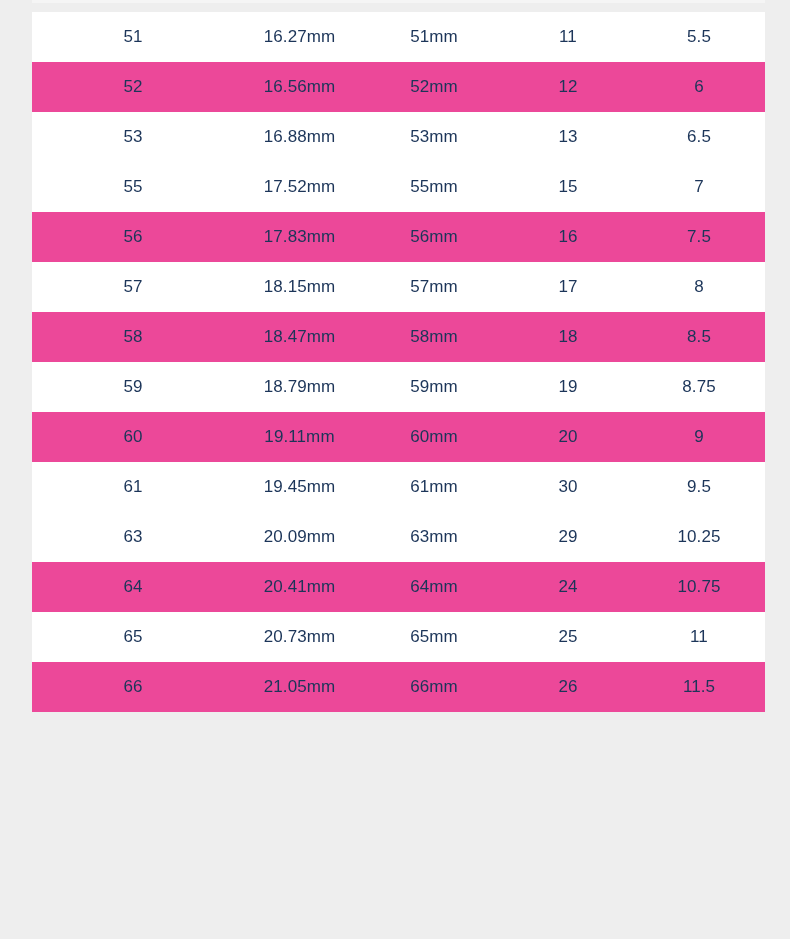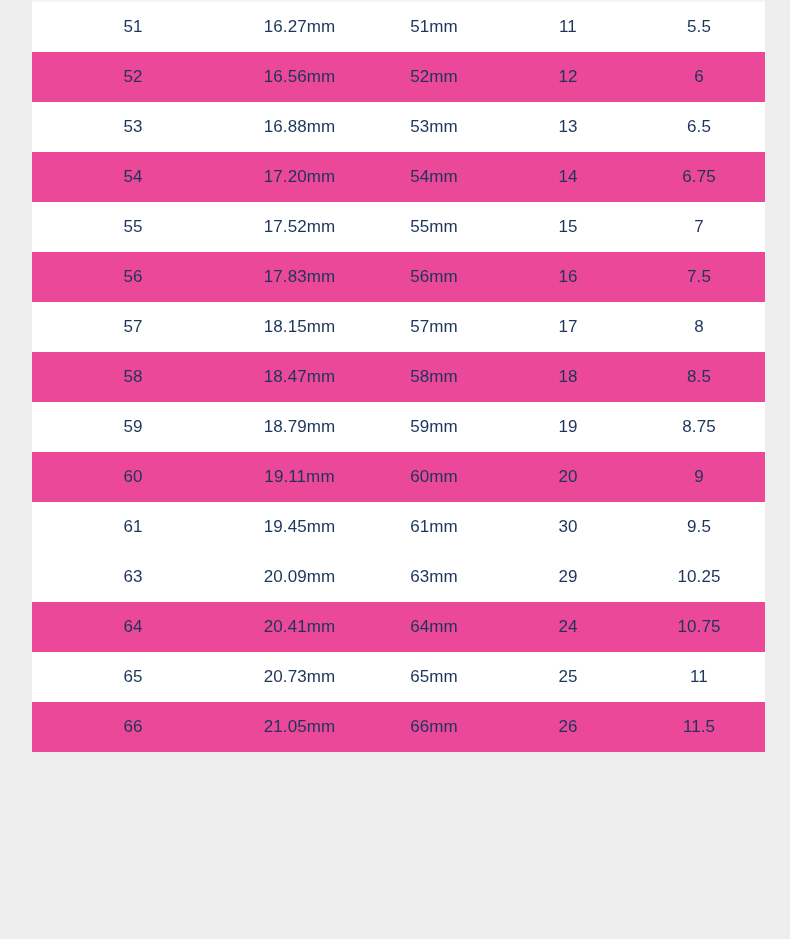--- a/index.html
+++ b/index.html
@@ -10,21 +10,21 @@
     width: 790px;
     height: 939px;
     background: #eeeeee;
     font-family: "Liberation Sans", sans-serif;
     overflow: hidden;
   }
 
   #ring-size-table {
     position: absolute;
     left: 32px;
-    top: 2px;
+    top: 12px;
     width: 733px;
     border-collapse: collapse;
     table-layout: fixed;
   }
 
   #ring-size-table tr {
     height: 50px;
   }
 
   #ring-size-table tr.row-odd  { background: #ffffff; }
@@ -87,27 +87,20 @@
         <td>52mm</td>
         <td>12</td>
         <td>6</td>
       </tr>
       <tr class="row-odd">
         <td>53</td>
         <td>16.88mm</td>
         <td>53mm</td>
         <td>13</td>
         <td>6.5</td>
-      </tr>
-      <tr class="row-even">
-        <td>54</td>
-        <td>17.20mm</td>
-        <td>54mm</td>
-        <td>14</td>
-        <td>6.75</td>
       </tr>
       <tr class="row-odd">
         <td>55</td>
         <td>17.52mm</td>
         <td>55mm</td>
         <td>15</td>
         <td>7</td>
       </tr>
       <tr class="row-even">
         <td>56</td>

